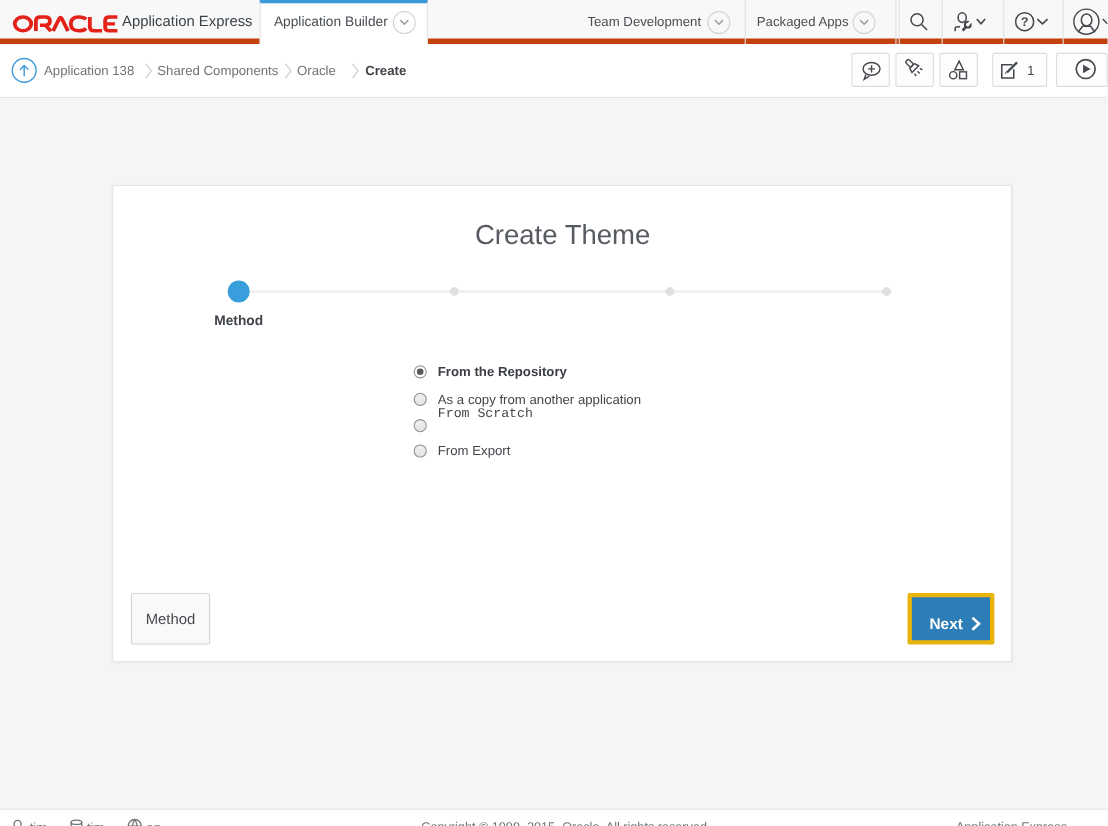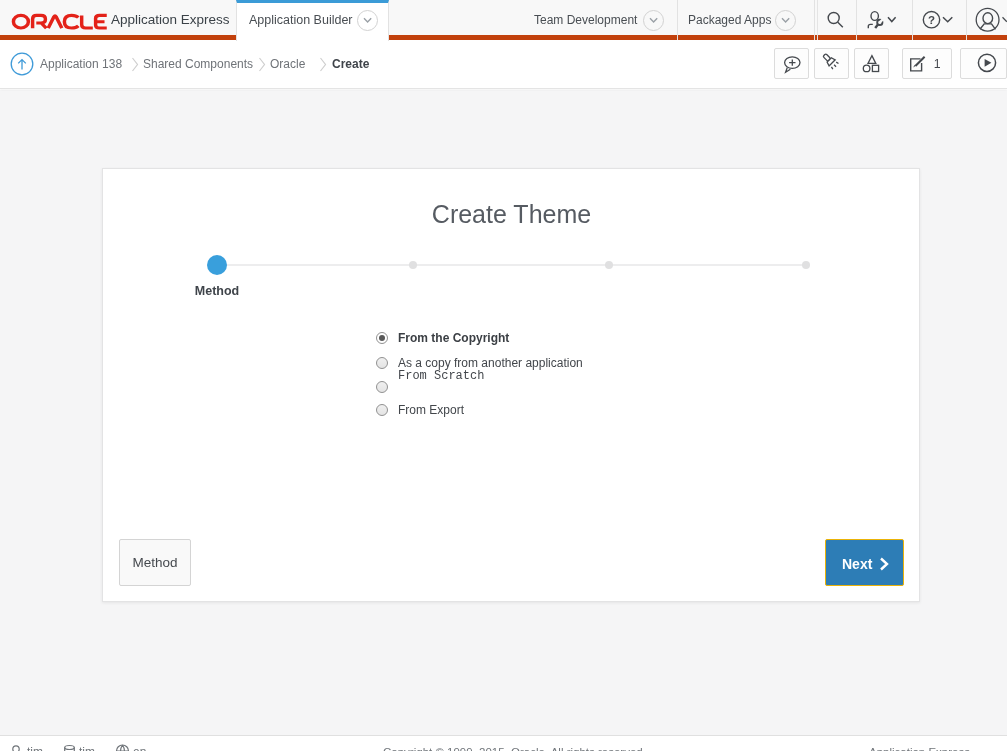--- a/index.html
+++ b/index.html
@@ -31,21 +31,21 @@
 #title { position:absolute; left:0; top:200px; width:1023px; text-align:center; font-size:25px; color:#565b62; }
 .trainline { position:absolute; left:217px; top:264px; width:589px; height:2px; background:#ededee; }
 .dot-big { position:absolute; left:207px; top:255px; width:20px; height:20px; border-radius:50%; background:#399fdc; }
 .dot-sm { position:absolute; top:261px; width:8px; height:8px; border-radius:50%; background:#e0e0e1; }
 #method { position:absolute; left:167px; top:284px; width:100px; text-align:center; font-size:12.5px; line-height:14px; font-weight:bold; color:#3f444a; }
 .radio { position:absolute; left:376px; width:12px; height:12px; border-radius:50%; border:1px solid #919191; background:linear-gradient(#f0f0f0,#e4e4e4); }
 .radio.sel { background:#fff; }
 .radio.sel::after { content:""; position:absolute; left:2px; top:2px; width:6px; height:6px; border-radius:50%; background:#585858; }
 .rlabel { position:absolute; left:398px; font-size:12px; line-height:14px; color:#42464b; }
 #cancel { position:absolute; left:119px; top:539px; width:72px; height:47px; background:#f9f9f9; border:1px solid #d4d4d4; border-radius:2px; font-size:13.5px; color:#45494e; text-align:center; line-height:46px; }
-#next { position:absolute; left:825px; top:539px; width:79px; height:47px; background:#2d7db6; border:1px solid #eab308; border-radius:2px; color:#fff; font-size:14px; font-weight:bold; }
+#next { position:absolute; left:825px; top:539px; width:79px; height:47px; background:#2d7db6; border:4px solid #eab308; border-radius:2px; color:#fff; font-size:14px; font-weight:bold; }
 
 
 #footer { position:absolute; left:0; top:735px; width:1007px; height:16px; background:#fff; border-top:1px solid #e0e0e0; color:#70757a; font-size:12px; }
 </style>
 </head>
 <body>
 
 <div id="bodybg"></div>
 
 <div id="header">
@@ -198,21 +198,21 @@
 <div id="card"></div>
 <div id="title">Create Theme</div>
 <div class="trainline"></div>
 <div class="dot-big"></div>
 <div class="dot-sm" style="left:409px;"></div>
 <div class="dot-sm" style="left:605px;"></div>
 <div class="dot-sm" style="left:802px;"></div>
 <div id="method">Method</div>
 
 <div class="radio sel" style="top:332px;"></div>
-<div class="rlabel" style="top:331px; font-weight:bold; color:#3b3f44;">From the Copyright</div>
+<div class="rlabel" style="top:331px; font-weight:bold; color:#3b3f44;">From the Repository</div>
 <div class="radio" style="top:357px;"></div>
 <div class="rlabel" style="top:356px;">As a copy from another application</div>
 <div class="radio" style="top:381px;"></div>
 <div class="rlabel" style="top:369px;font-family:Liberation Mono, monospace;">From Scratch</div>
 <div class="radio" style="top:404px;"></div>
 <div class="rlabel" style="top:403px;">From Export</div>
 
 <div id="cancel">Method</div>
 <div id="next">
   <span style="position:absolute;left:16px;top:16px;">Next</span>

